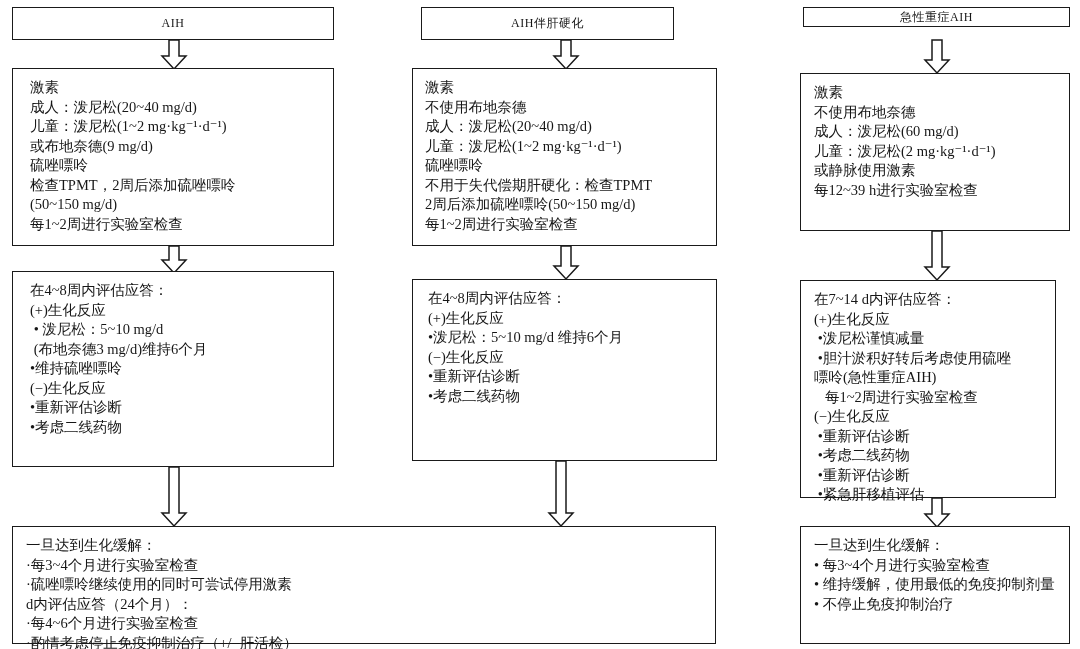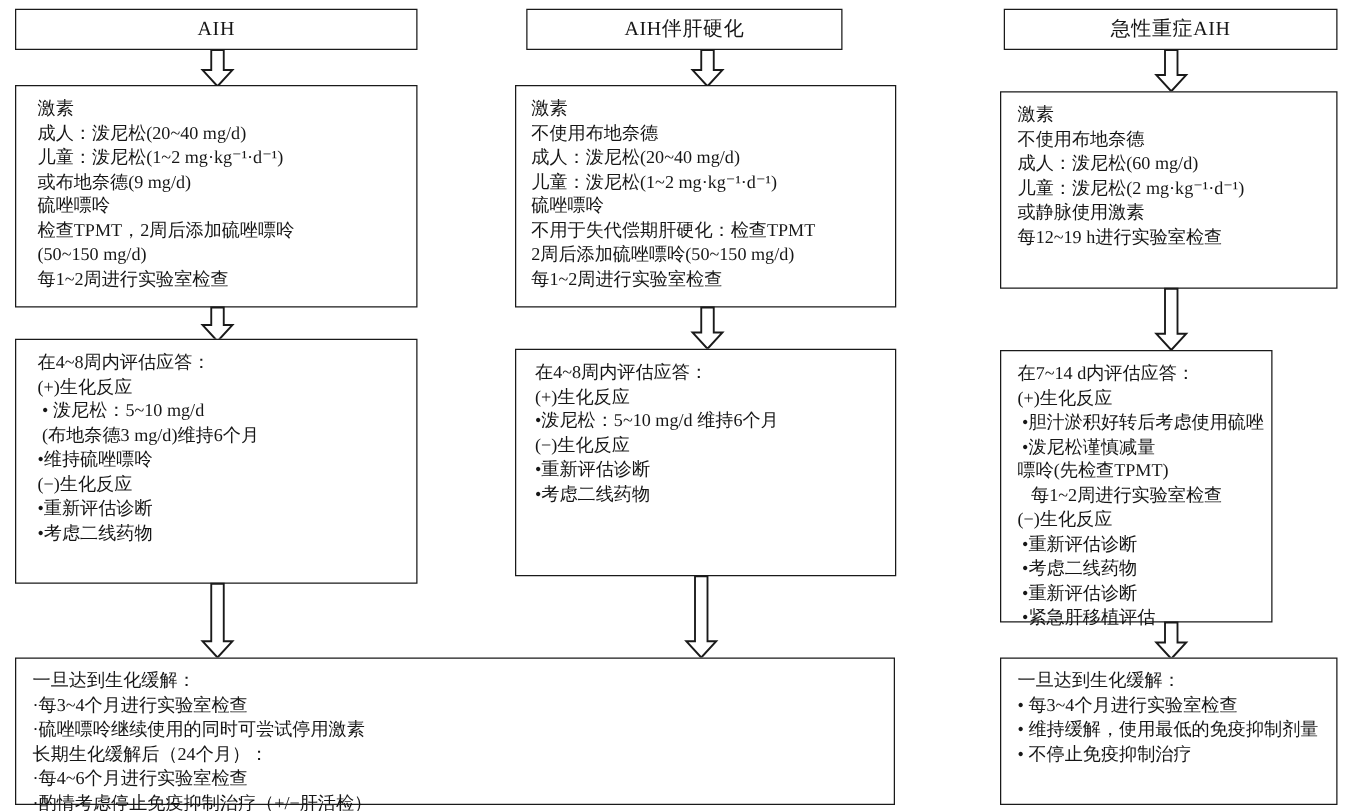--- a/index.html
+++ b/index.html
@@ -21,21 +21,21 @@
     box-sizing: border-box;
     border: 1.6px solid #1a1a1a;
     background: #ffffff;
   }
   .header-box {
     display: flex;
     align-items: center;
     justify-content: center;
   }
   .header-label {
-    font-size: 16px;
+    font-size: 12px;
     letter-spacing: 0.5px;
     white-space: nowrap;
   }
   .body-box {
     padding: 8px 0 6px 0;
   }
   .lines {
     margin: 1px;
     padding: 0;
     list-style: none;
@@ -138,69 +138,69 @@
       <li>(−)生化反应</li>
       <li>•重新评估诊断</li>
       <li>•考虑二线药物</li>
     </ul>
   </div>
 
   <svg class="arrow" style="left:548px; top:461px;" width="26" height="66" viewBox="0 0 26 66">
     <polygon points="8,0 18,0 18,52 25,52 13,65 1,52 8,52"></polygon>
   </svg>
 
-  <div class="box header-box" style="left:803px; top:7px; width:267px; height:33px;">
+  <div class="box header-box" style="left:803px; top:7px; width:267px; height:20px;">
     <span class="header-label">急性重症AIH</span>
   </div>
 
   <svg class="arrow" style="left:924px; top:40px;" width="26" height="34" viewBox="0 0 26 34">
     <polygon points="8,0 18,0 18,20 25,20 13,33 1,20 8,20"></polygon>
   </svg>
 
   <div class="box body-box" style="left:800px; top:73px; width:270px; height:158px;">
     <ul class="lines" style="padding-left:12px;">
       <li>激素</li>
       <li>不使用布地奈德</li>
       <li>成人：泼尼松(60 mg/d)</li>
       <li>儿童：泼尼松(2 mg·kg⁻¹·d⁻¹)</li>
       <li>或静脉使用激素</li>
-      <li>每12~19 h进行实验室检查</li>
+      <li>每12~39 h进行实验室检查</li>
     </ul>
   </div>
 
   <svg class="arrow" style="left:924px; top:231px;" width="26" height="50" viewBox="0 0 26 50">
     <polygon points="8,0 18,0 18,36 25,36 13,49 1,36 8,36"></polygon>
   </svg>
 
-  <div class="box body-box" style="left:800px; top:280px; width:218px; height:218px;">
+  <div class="box body-box" style="left:800px; top:280px; width:256px; height:218px;">
     <ul class="lines" style="padding-left:12px;">
       <li>在7~14 d内评估应答：</li>
       <li>(+)生化反应</li>
+      <li> •泼尼松谨慎减量</li>
       <li> •胆汁淤积好转后考虑使用硫唑</li>
-      <li> •泼尼松谨慎减量</li>
-      <li>嘌呤(先检查TPMT)</li>
+      <li>嘌呤(急性重症AIH)</li>
       <li>   每1~2周进行实验室检查</li>
       <li>(−)生化反应</li>
       <li> •重新评估诊断</li>
       <li> •考虑二线药物</li>
       <li> •重新评估诊断</li>
       <li> •紧急肝移植评估</li>
     </ul>
   </div>
 
   <svg class="arrow" style="left:924px; top:498px;" width="26" height="30" viewBox="0 0 26 30">
     <polygon points="8,0 18,0 18,16 25,16 13,29 1,16 8,16"></polygon>
   </svg>
 
   <div class="box body-box" style="left:12px; top:526px; width:704px; height:118px;">
     <ul class="lines" style="padding-left:12px;">
       <li>一旦达到生化缓解：</li>
       <li>·每3~4个月进行实验室检查</li>
       <li>·硫唑嘌呤继续使用的同时可尝试停用激素</li>
-      <li>长期生化缓解后（24个月）：</li>
+      <li>d内评估应答（24个月）：</li>
       <li>·每4~6个月进行实验室检查</li>
       <li>·酌情考虑停止免疫抑制治疗（+/−肝活检）</li>
     </ul>
   </div>
 
   <div class="box body-box" style="left:800px; top:526px; width:270px; height:118px;">
     <ul class="lines" style="padding-left:12px;">
       <li>一旦达到生化缓解：</li>
       <li>• 每3~4个月进行实验室检查</li>
       <li>• 维持缓解，使用最低的免疫抑制剂量</li>

